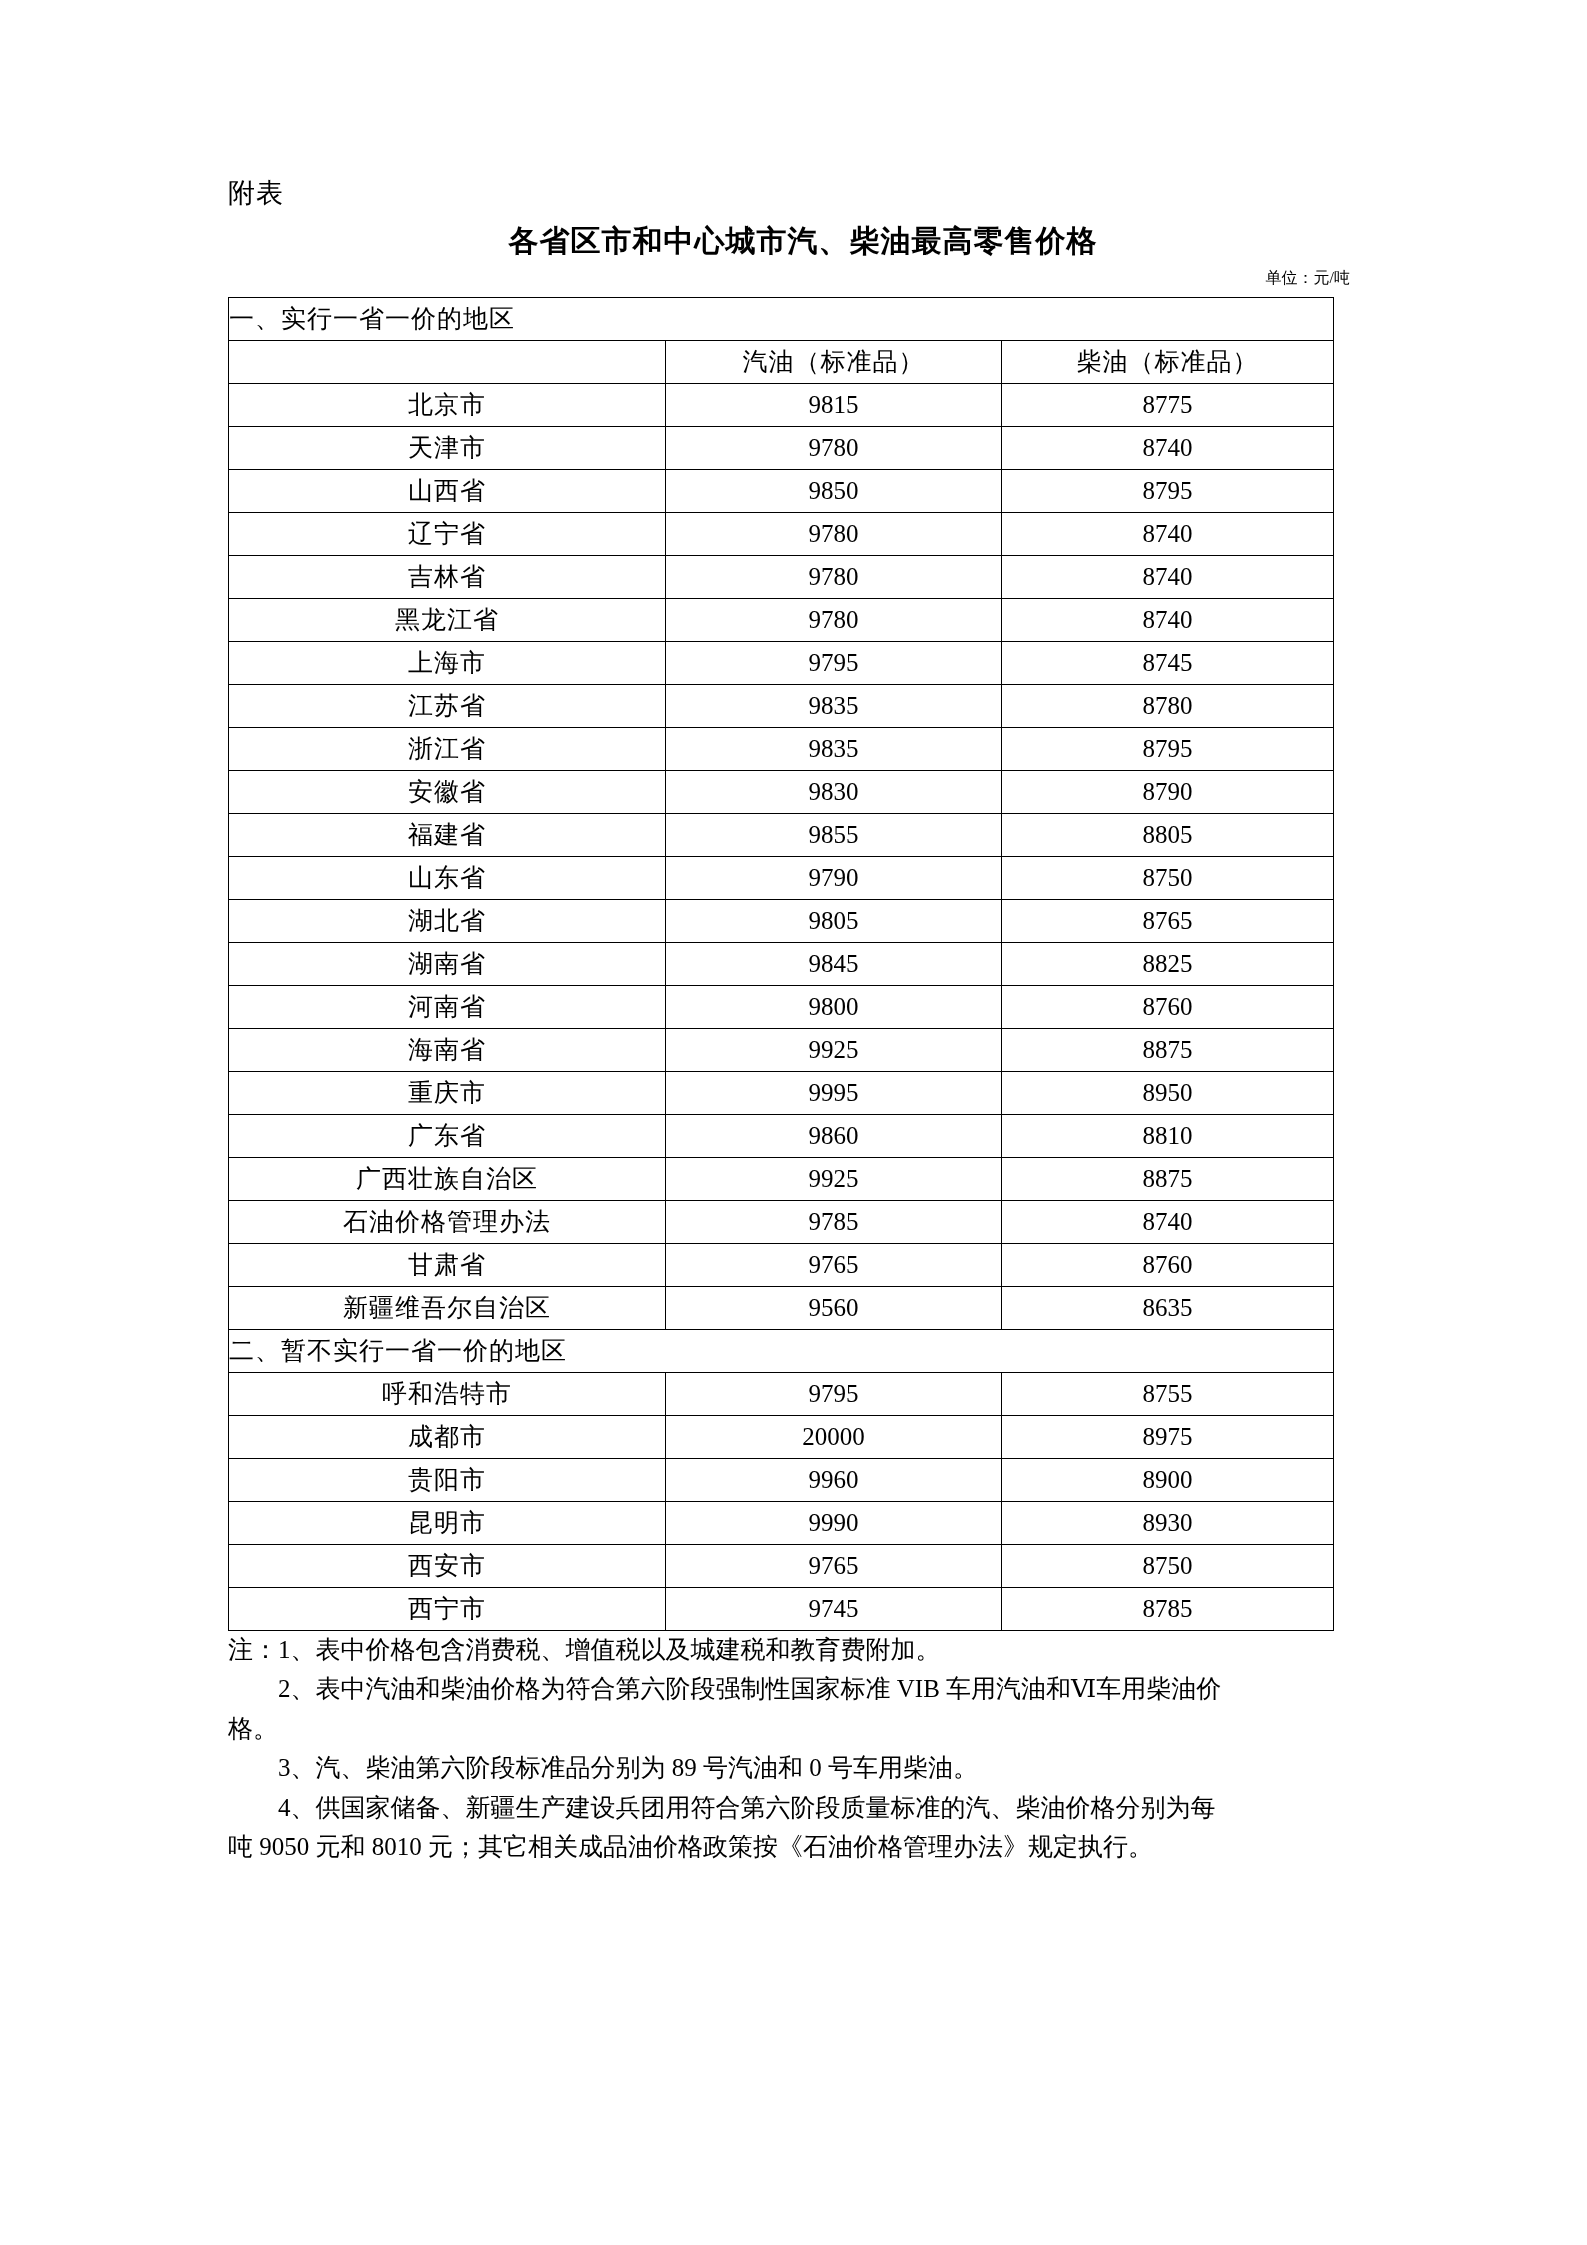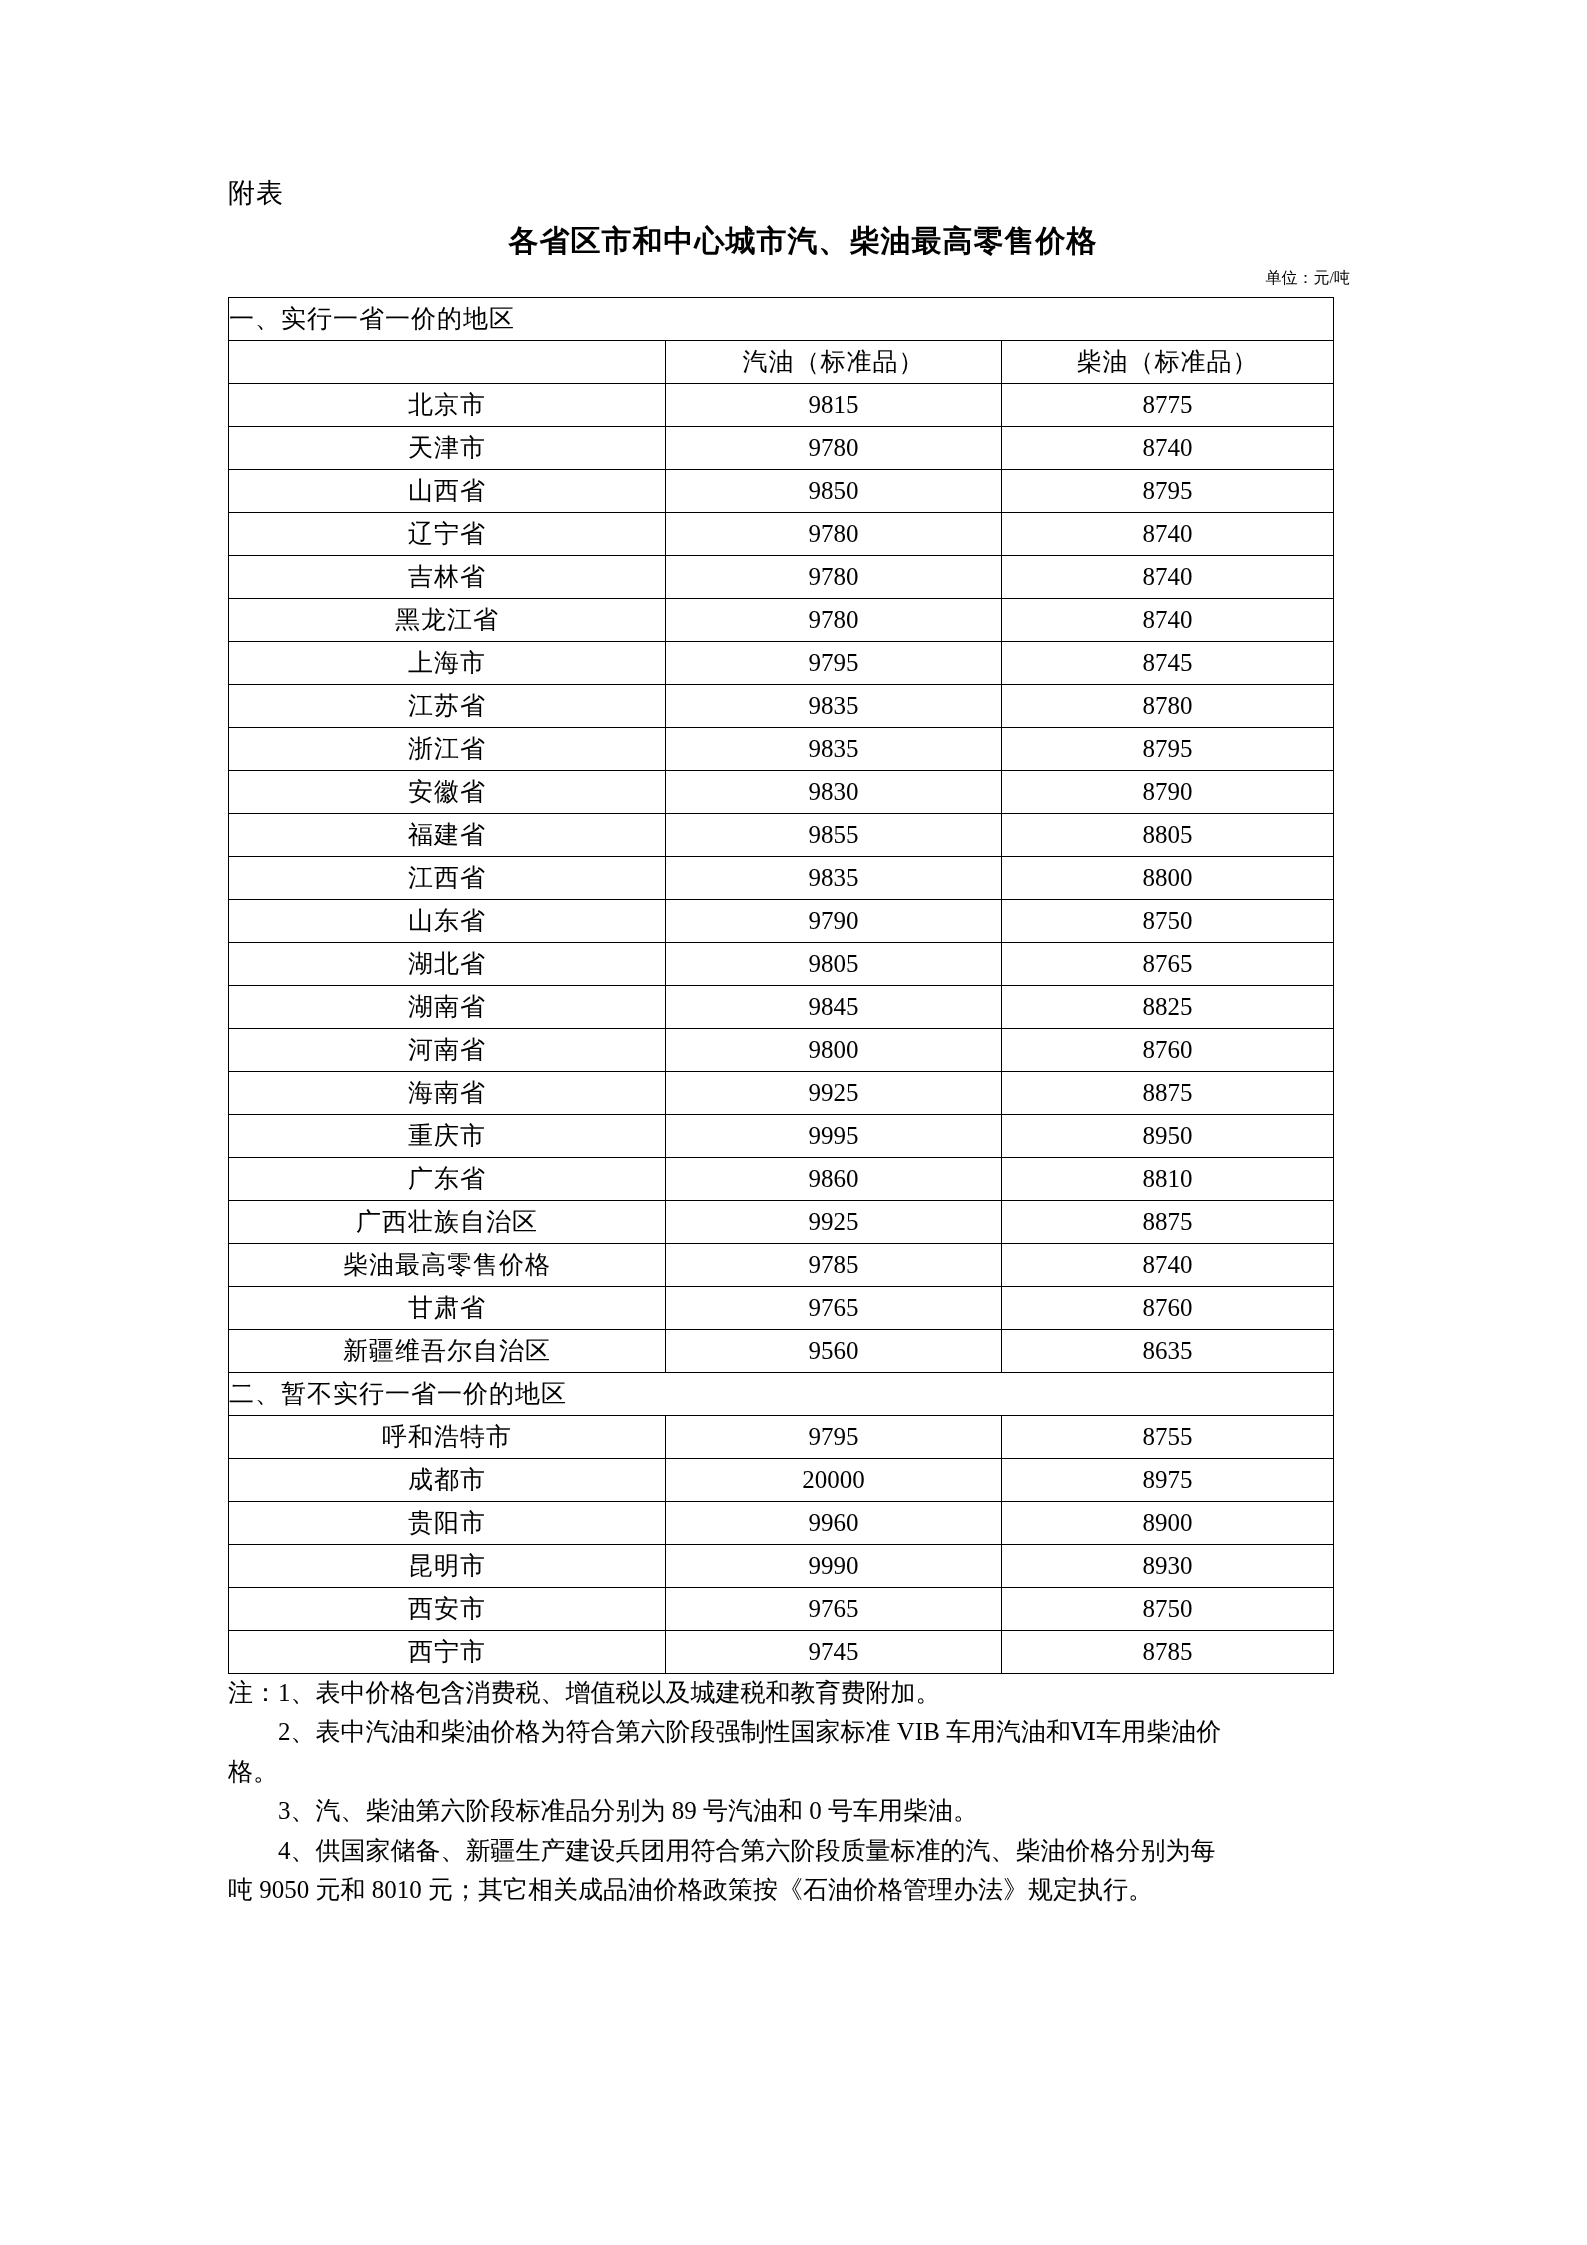--- a/index.html
+++ b/index.html
@@ -169,25 +169,20 @@
             <td class="region-cell">安徽省</td>
             <td class="num-cell">9830</td>
             <td class="num-cell">8790</td>
           </tr>
           <tr>
             <td class="region-cell">福建省</td>
             <td class="num-cell">9855</td>
             <td class="num-cell">8805</td>
           </tr>
           <tr>
-            <td class="region-cell">江西省</td>
-            <td class="num-cell">9835</td>
-            <td class="num-cell">8800</td>
-          </tr>
-          <tr>
             <td class="region-cell">山东省</td>
             <td class="num-cell">9790</td>
             <td class="num-cell">8750</td>
           </tr>
           <tr>
             <td class="region-cell">湖北省</td>
             <td class="num-cell">9805</td>
             <td class="num-cell">8765</td>
           </tr>
           <tr>
@@ -214,21 +209,21 @@
             <td class="region-cell">广东省</td>
             <td class="num-cell">9860</td>
             <td class="num-cell">8810</td>
           </tr>
           <tr>
             <td class="region-cell">广西壮族自治区</td>
             <td class="num-cell">9925</td>
             <td class="num-cell">8875</td>
           </tr>
           <tr>
-            <td class="region-cell">柴油最高零售价格</td>
+            <td class="region-cell">石油价格管理办法</td>
             <td class="num-cell">9785</td>
             <td class="num-cell">8740</td>
           </tr>
           <tr>
             <td class="region-cell">甘肃省</td>
             <td class="num-cell">9765</td>
             <td class="num-cell">8760</td>
           </tr>
           <tr>
             <td class="region-cell">新疆维吾尔自治区</td>

